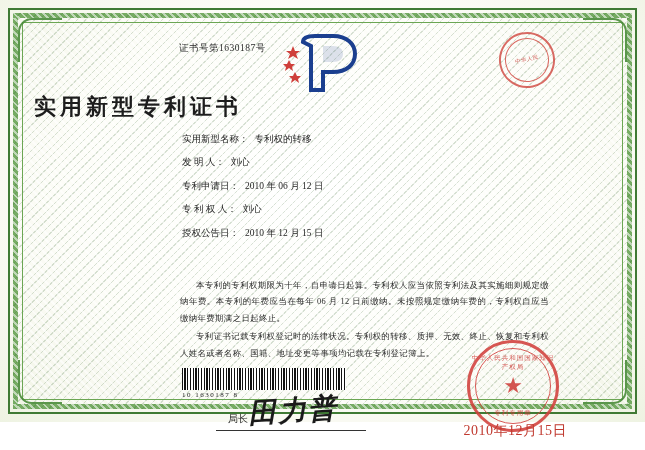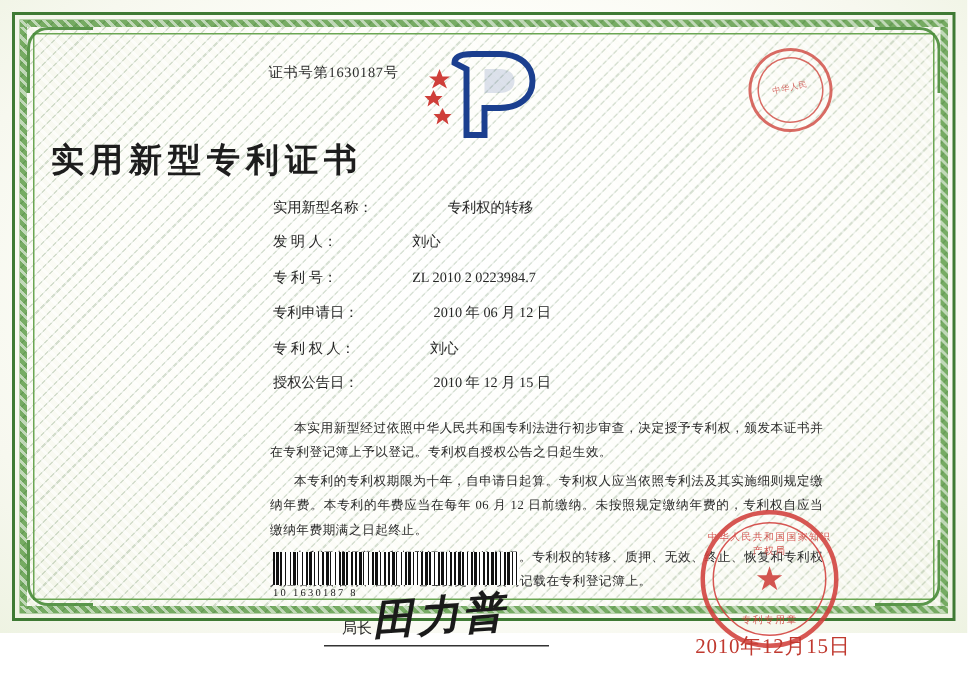--- a/index.html
+++ b/index.html
@@ -131,21 +131,20 @@
     left: 148px;
     top: 104px;
     right: 70px;
     font-size: 9.5px;
     color: #262626;
     line-height: 1.2;
   }
   .field-row {
     display: flex;
     margin-bottom: 12px;
-    gap: 44px;
   }
   .field-label {
     white-space: pre;
     flex: 0 0 auto;
   }
   .field-value {
     margin-left: 6px;
   }
   .body-text {
     position: absolute;
@@ -308,39 +307,34 @@
     <div class="fields">
       <div class="field-row">
         <span class="field-label">实用新型名称：</span>
         <span class="field-value">专利权的转移</span>
       </div>
       <div class="field-row">
         <span class="field-label">发 明 人：</span>
         <span class="field-value">刘心</span>
       </div>
       <div class="field-row">
-        <span class="field-label">专 利 号：</span>
-        <span class="field-value">ZL 2010 2 0223984.7</span>
-      </div>
-      <div class="field-row">
         <span class="field-label">专利申请日：</span>
         <span class="field-value">2010 年 06 月 12 日</span>
       </div>
       <div class="field-row">
         <span class="field-label">专 利 权 人：</span>
         <span class="field-value">刘心</span>
       </div>
       <div class="field-row">
         <span class="field-label">授权公告日：</span>
         <span class="field-value">2010 年 12 月 15 日</span>
       </div>
     </div>
 
     <div class="body-text">
-      <p>本实用新型经过依照中华人民共和国专利法进行初步审查，决定授予专利权，颁发本证书并在专利登记簿上予以登记。专利权自授权公告之日起生效。</p>
       <p>本专利的专利权期限为十年，自申请日起算。专利权人应当依照专利法及其实施细则规定缴纳年费。本专利的年费应当在每年 06 月 12 日前缴纳。未按照规定缴纳年费的，专利权自应当缴纳年费期满之日起终止。</p>
       <p>专利证书记载专利权登记时的法律状况。专利权的转移、质押、无效、终止、恢复和专利权人姓名或者名称、国籍、地址变更等事项均记载在专利登记簿上。</p>
     </div>
 
     <div class="barcode"></div>
     <div class="barcode-number">10 1630187 8</div>
 
     <div class="sig-label">局长</div>
     <div class="signature">田力普</div>
     <div class="sig-underline"></div>

